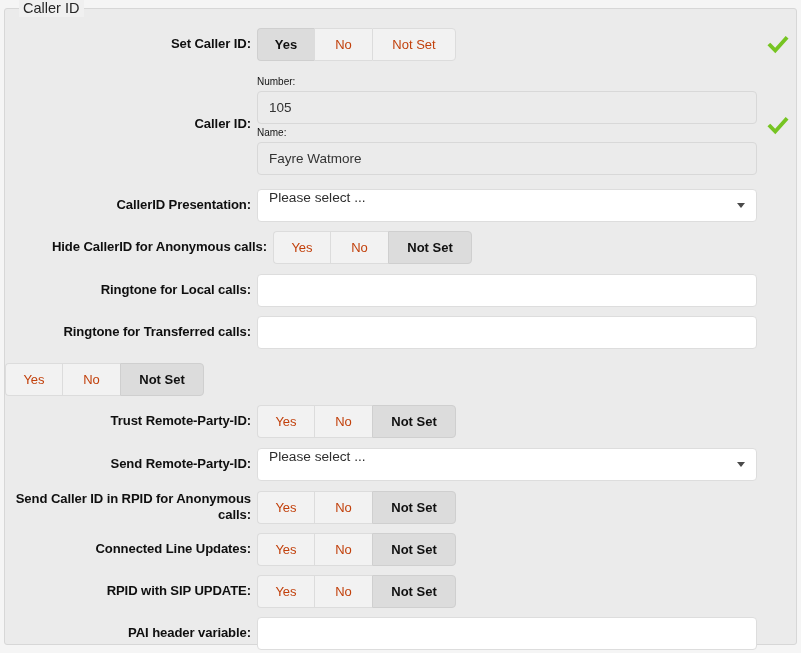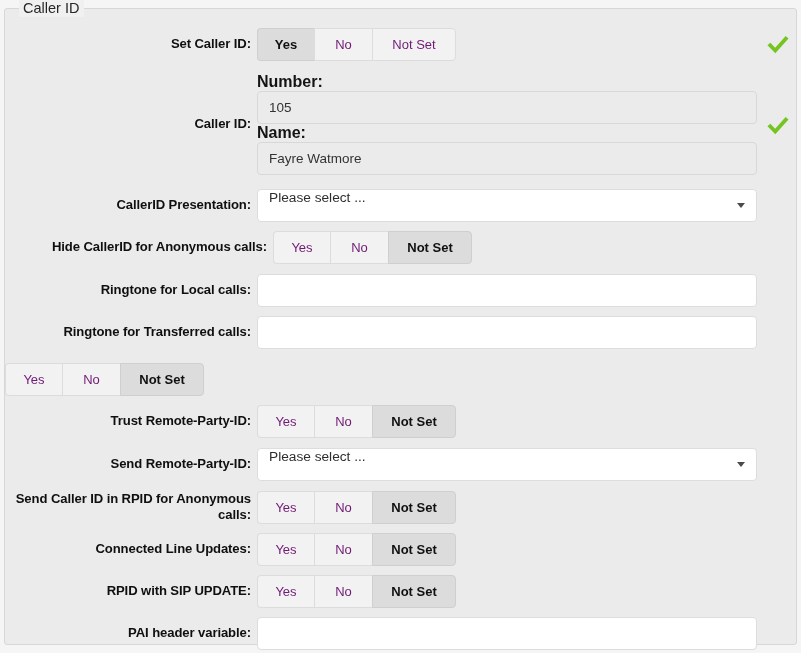--- a/index.html
+++ b/index.html
@@ -70,21 +70,21 @@
     min-width: 0;
   }
   
   .btn-group {
     display: inline-flex;
     border-radius: 4px;
   }
   .tbtn {
     font-family: "Liberation Sans", sans-serif;
     font-size: 13px;
-    color: #701a75;
+    color: #c2410c;
     background: #f2f2f2;
     border: 1px solid #dcdcdc;
     border-right-width: 0;
     height: 33px;
     line-height: 31px;
     text-align: center;
     box-sizing: border-box;
     cursor: pointer;
     user-select: none;
   }
@@ -144,25 +144,25 @@
     border-left: 4.5px solid transparent;
     border-right: 4.5px solid transparent;
     border-top: 5px solid #4a4a4a;
   }
   
   .cid-block {
     display: flex;
     flex-direction: column;
   }
   .sublabel {
-    font-size: 16px;
+    font-size: 10px;
     color: #141414;
     line-height: 15px;
     margin-bottom: 2px;
-    font-weight: bold;
+    font-weight: normal;
   }
   
   .check {
     position: absolute;
     width: 22px;
     height: 22px;
   }
   .check svg { display: block; }
 </style>
 </head>

